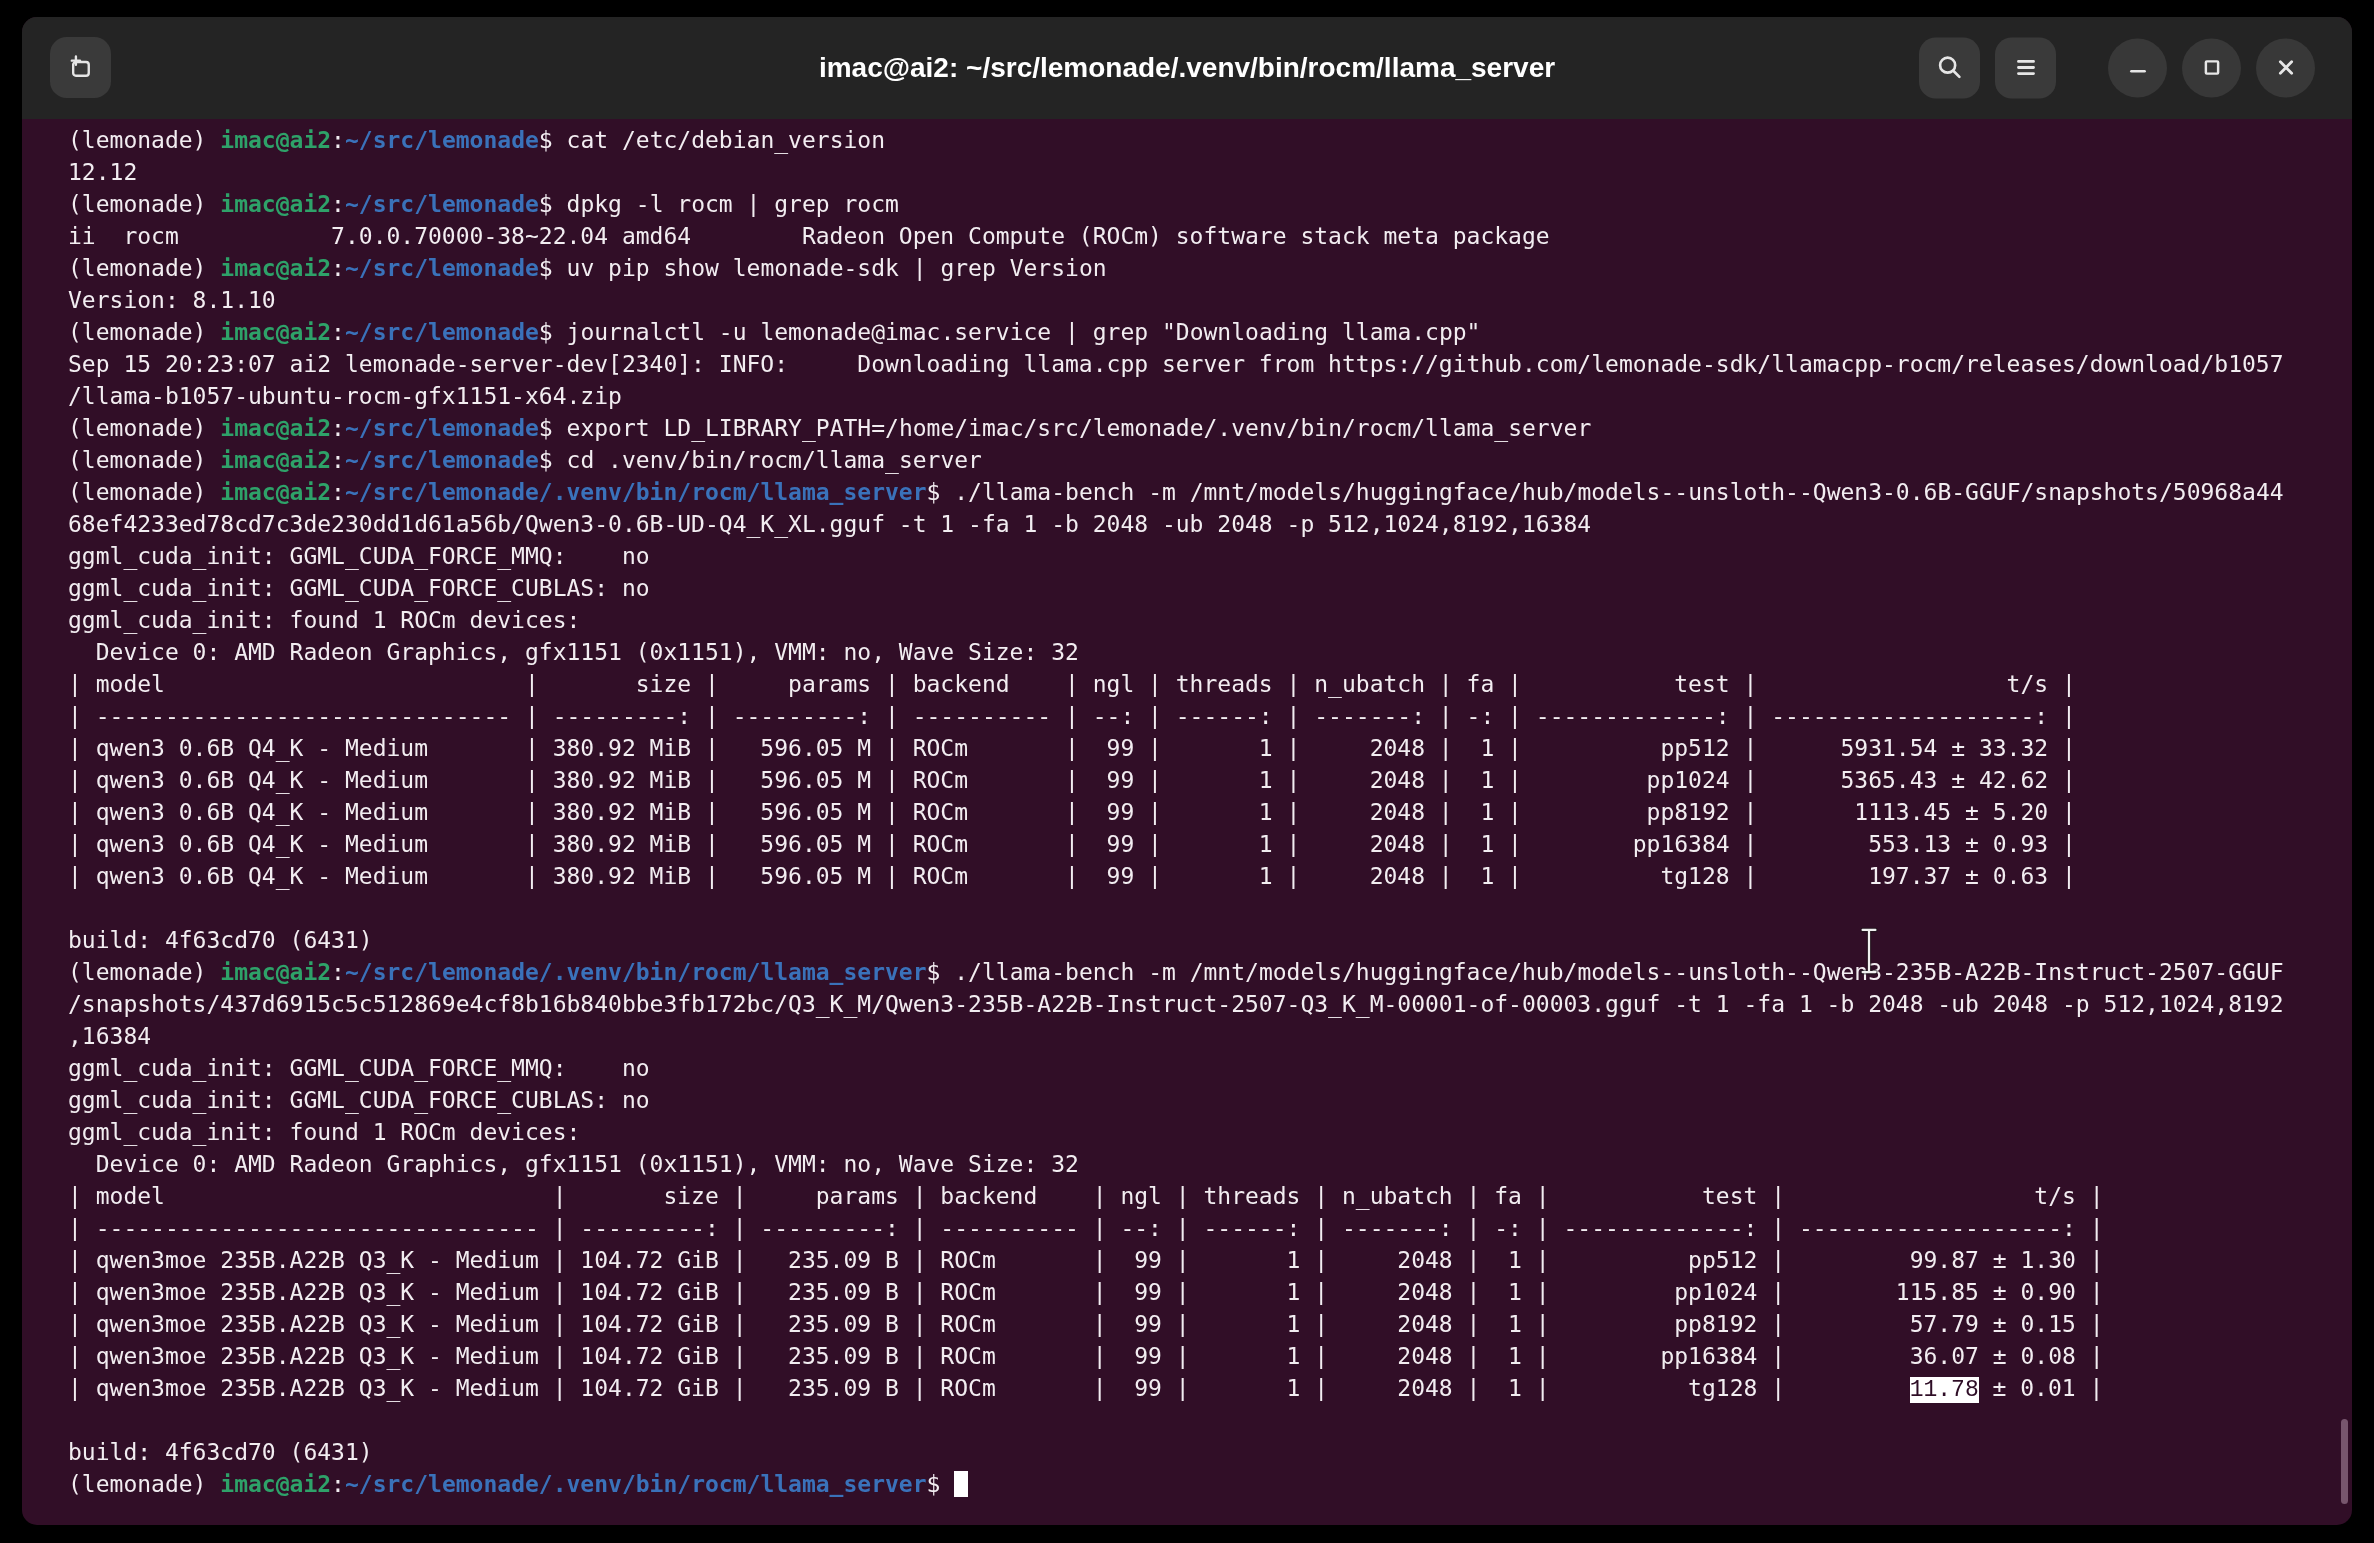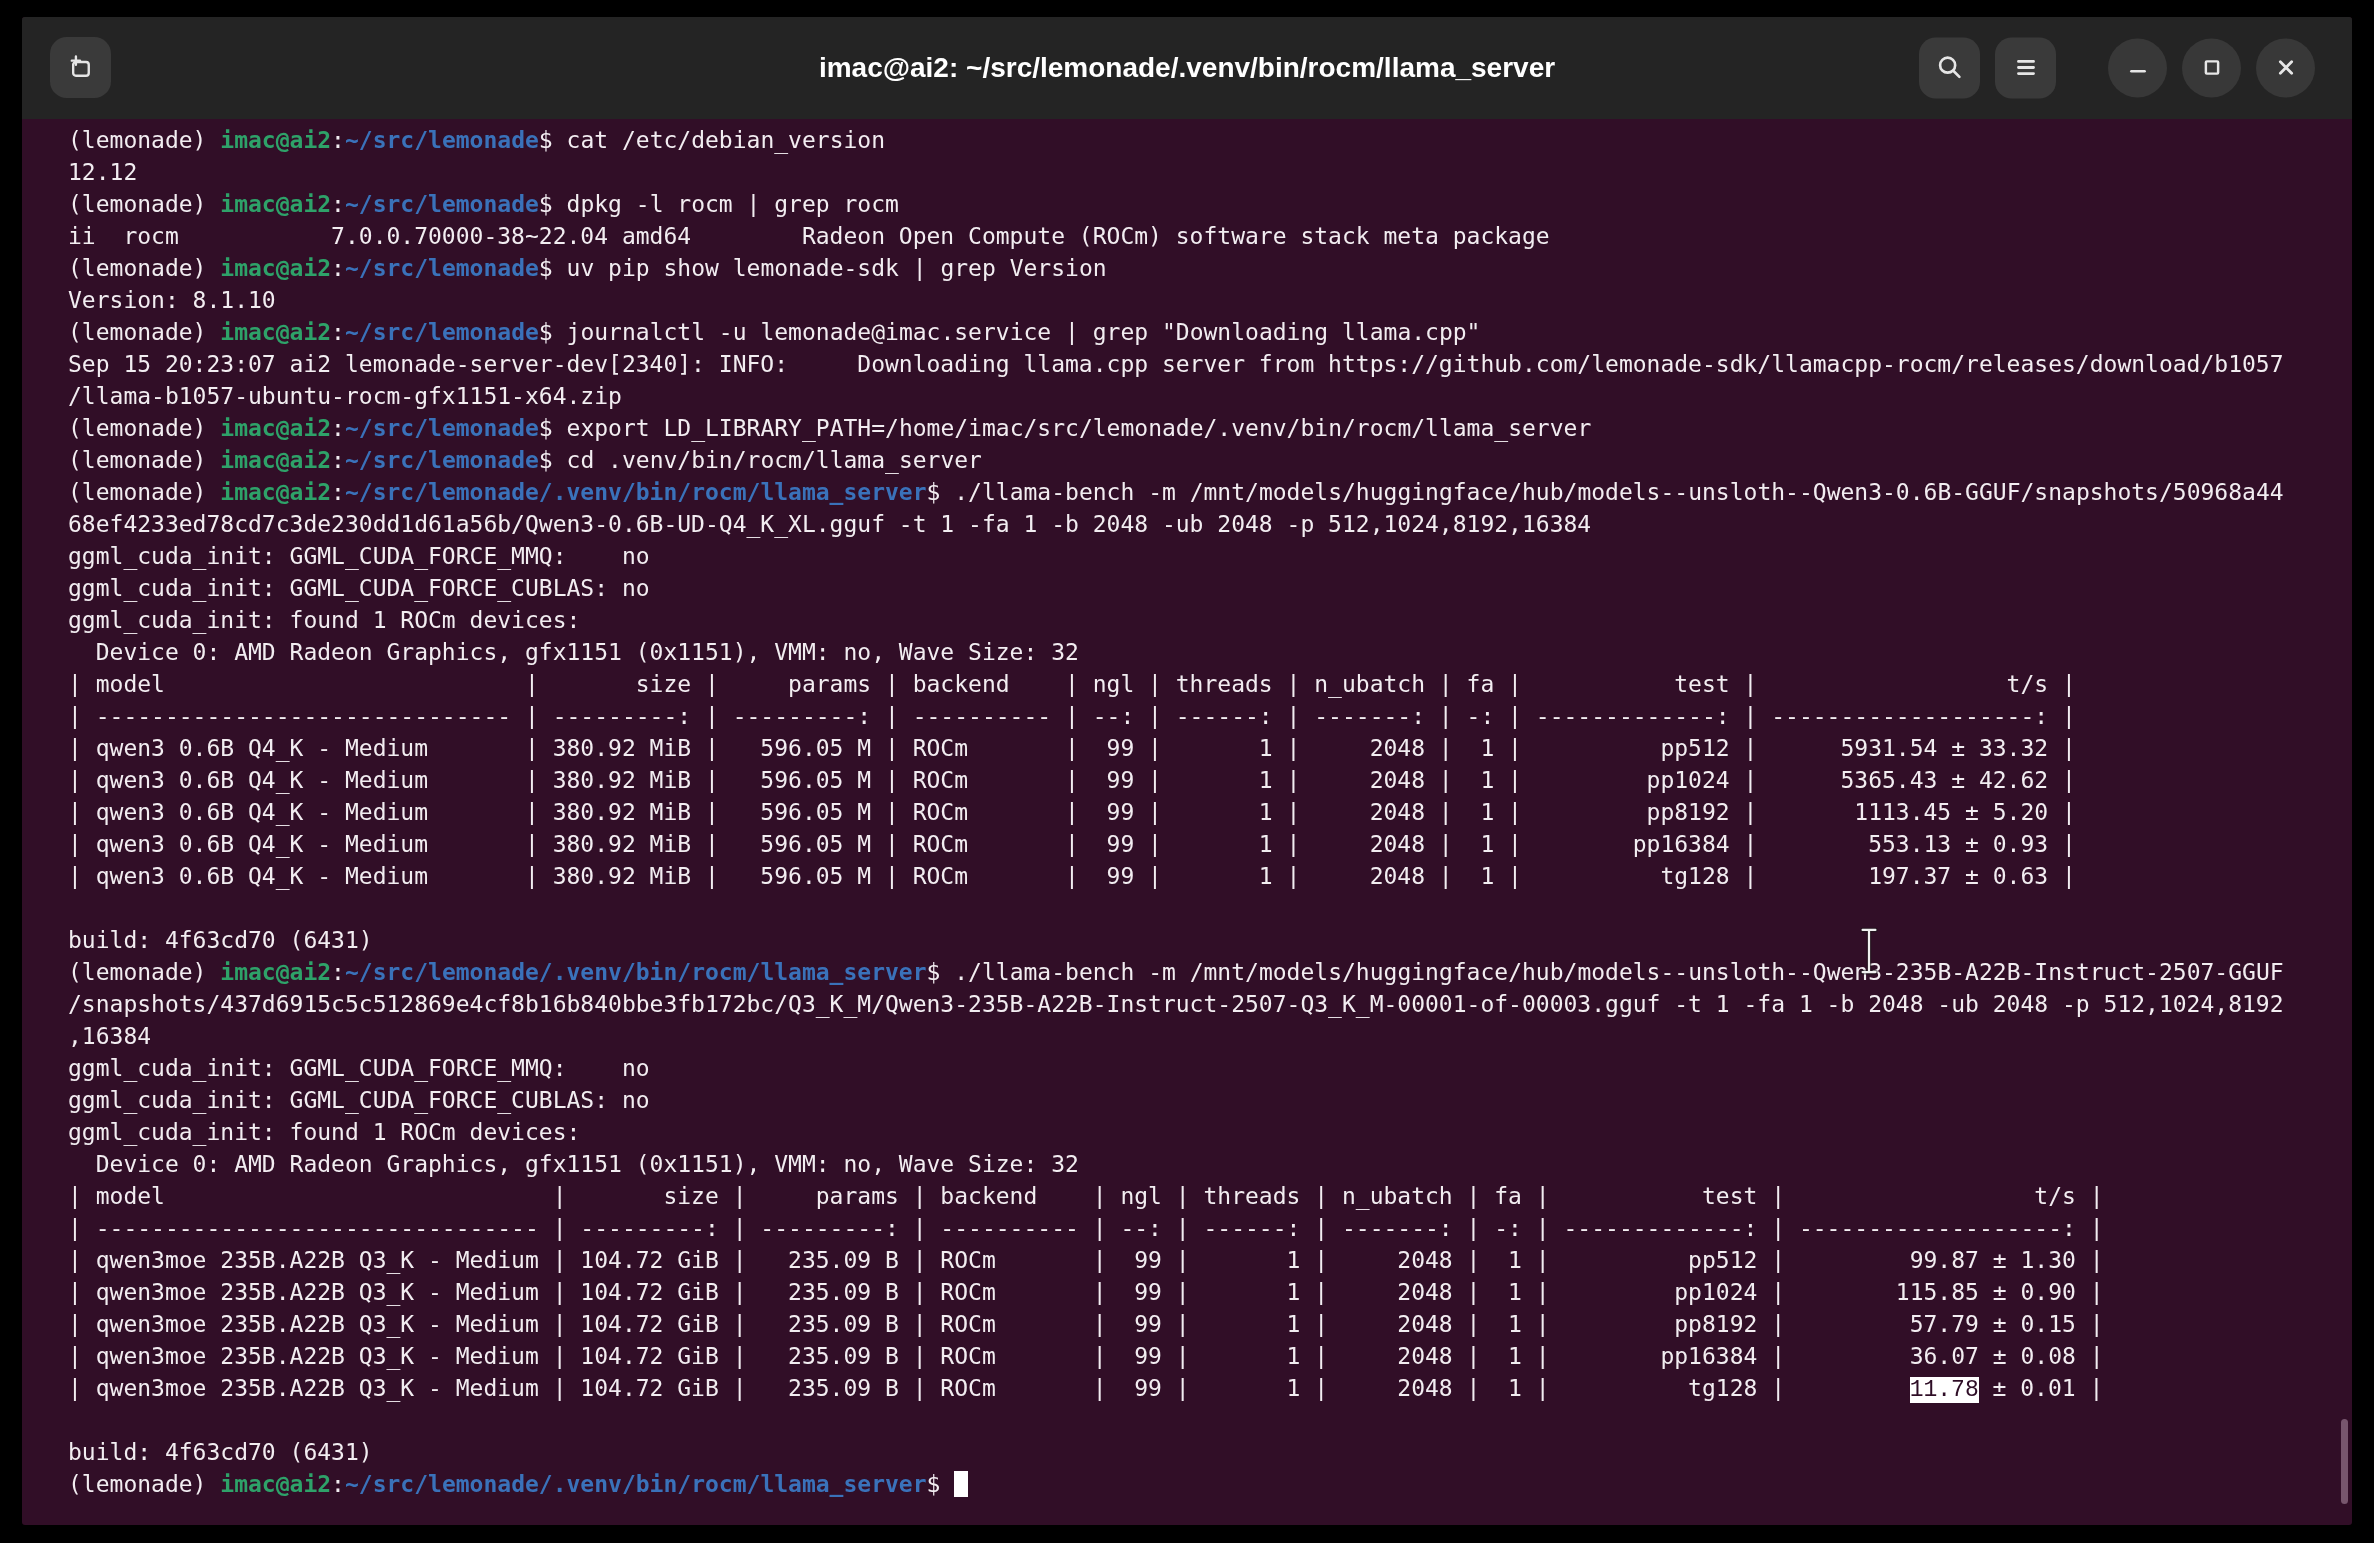--- a/index.html
+++ b/index.html
@@ -6,21 +6,21 @@
     --terminal-bg:#310e27; --titlebar-bg:#242424; --button-bg:#3a3a3a;
     --circle-button-bg:#383838; --icon-fg:#e6e6e6; --title-fg:#ffffff;
     --fg:#f2edf1; --green:#2ea269; --blue:#3a72ba;
     --highlight-bg:#ffffff; --highlight-fg:#2e0d26; --cursor-bg:#ffffff;
   }
   *{margin:0;padding:0;box-sizing:border-box;}
   html,body{width:2375px;height:1543px;background:#000;overflow:hidden;}
   .screen{position:relative;width:2375px;height:1543px;background:#000;}
   .window{
     position:absolute;left:22px;top:16.7px;width:2330px;height:1508px;
-    background:var(--terminal-bg);border-radius:3px;overflow:hidden;
+    background:var(--terminal-bg);border-radius:15px;overflow:hidden;
   }
   .titlebar{
     position:relative;height:102px;background:var(--titlebar-bg);
     display:flex;align-items:center;
     font-family:"Liberation Sans",sans-serif;
   }
   .title{
     position:absolute;left:50%;top:50%;transform:translate(-50%,-50%);
     color:var(--title-fg);font-size:28px;font-weight:bold;white-space:nowrap;
   }

